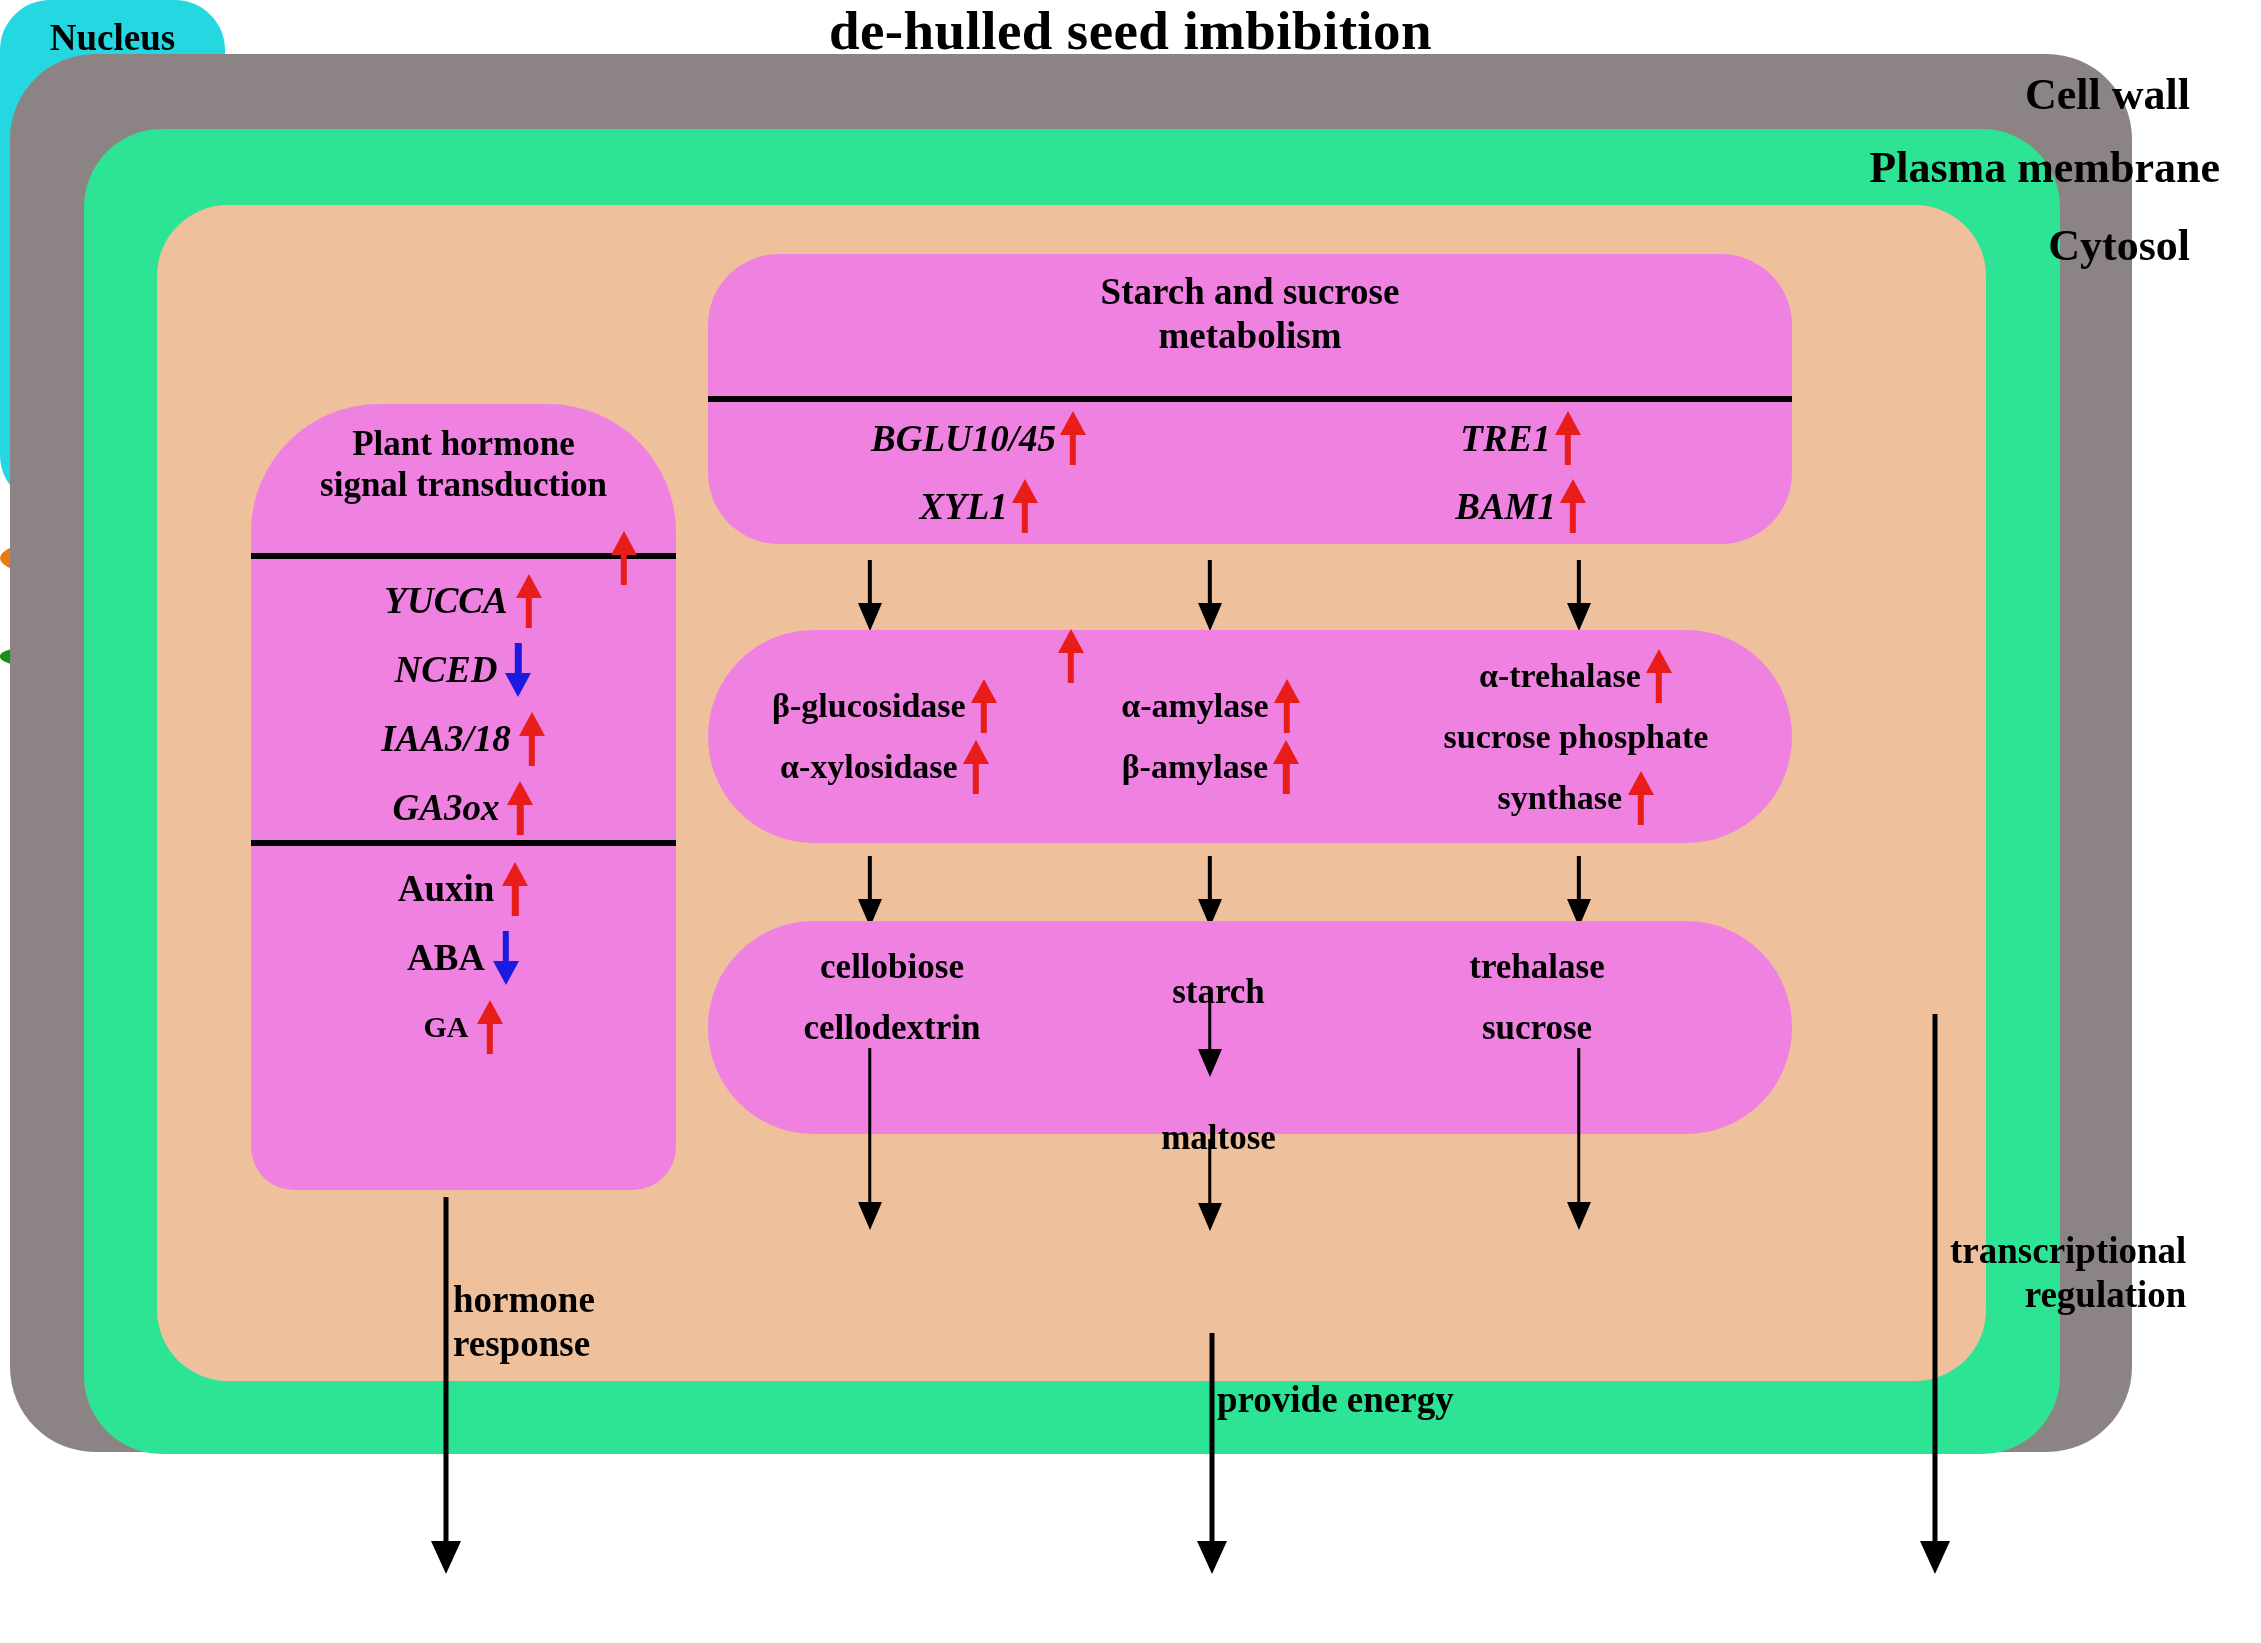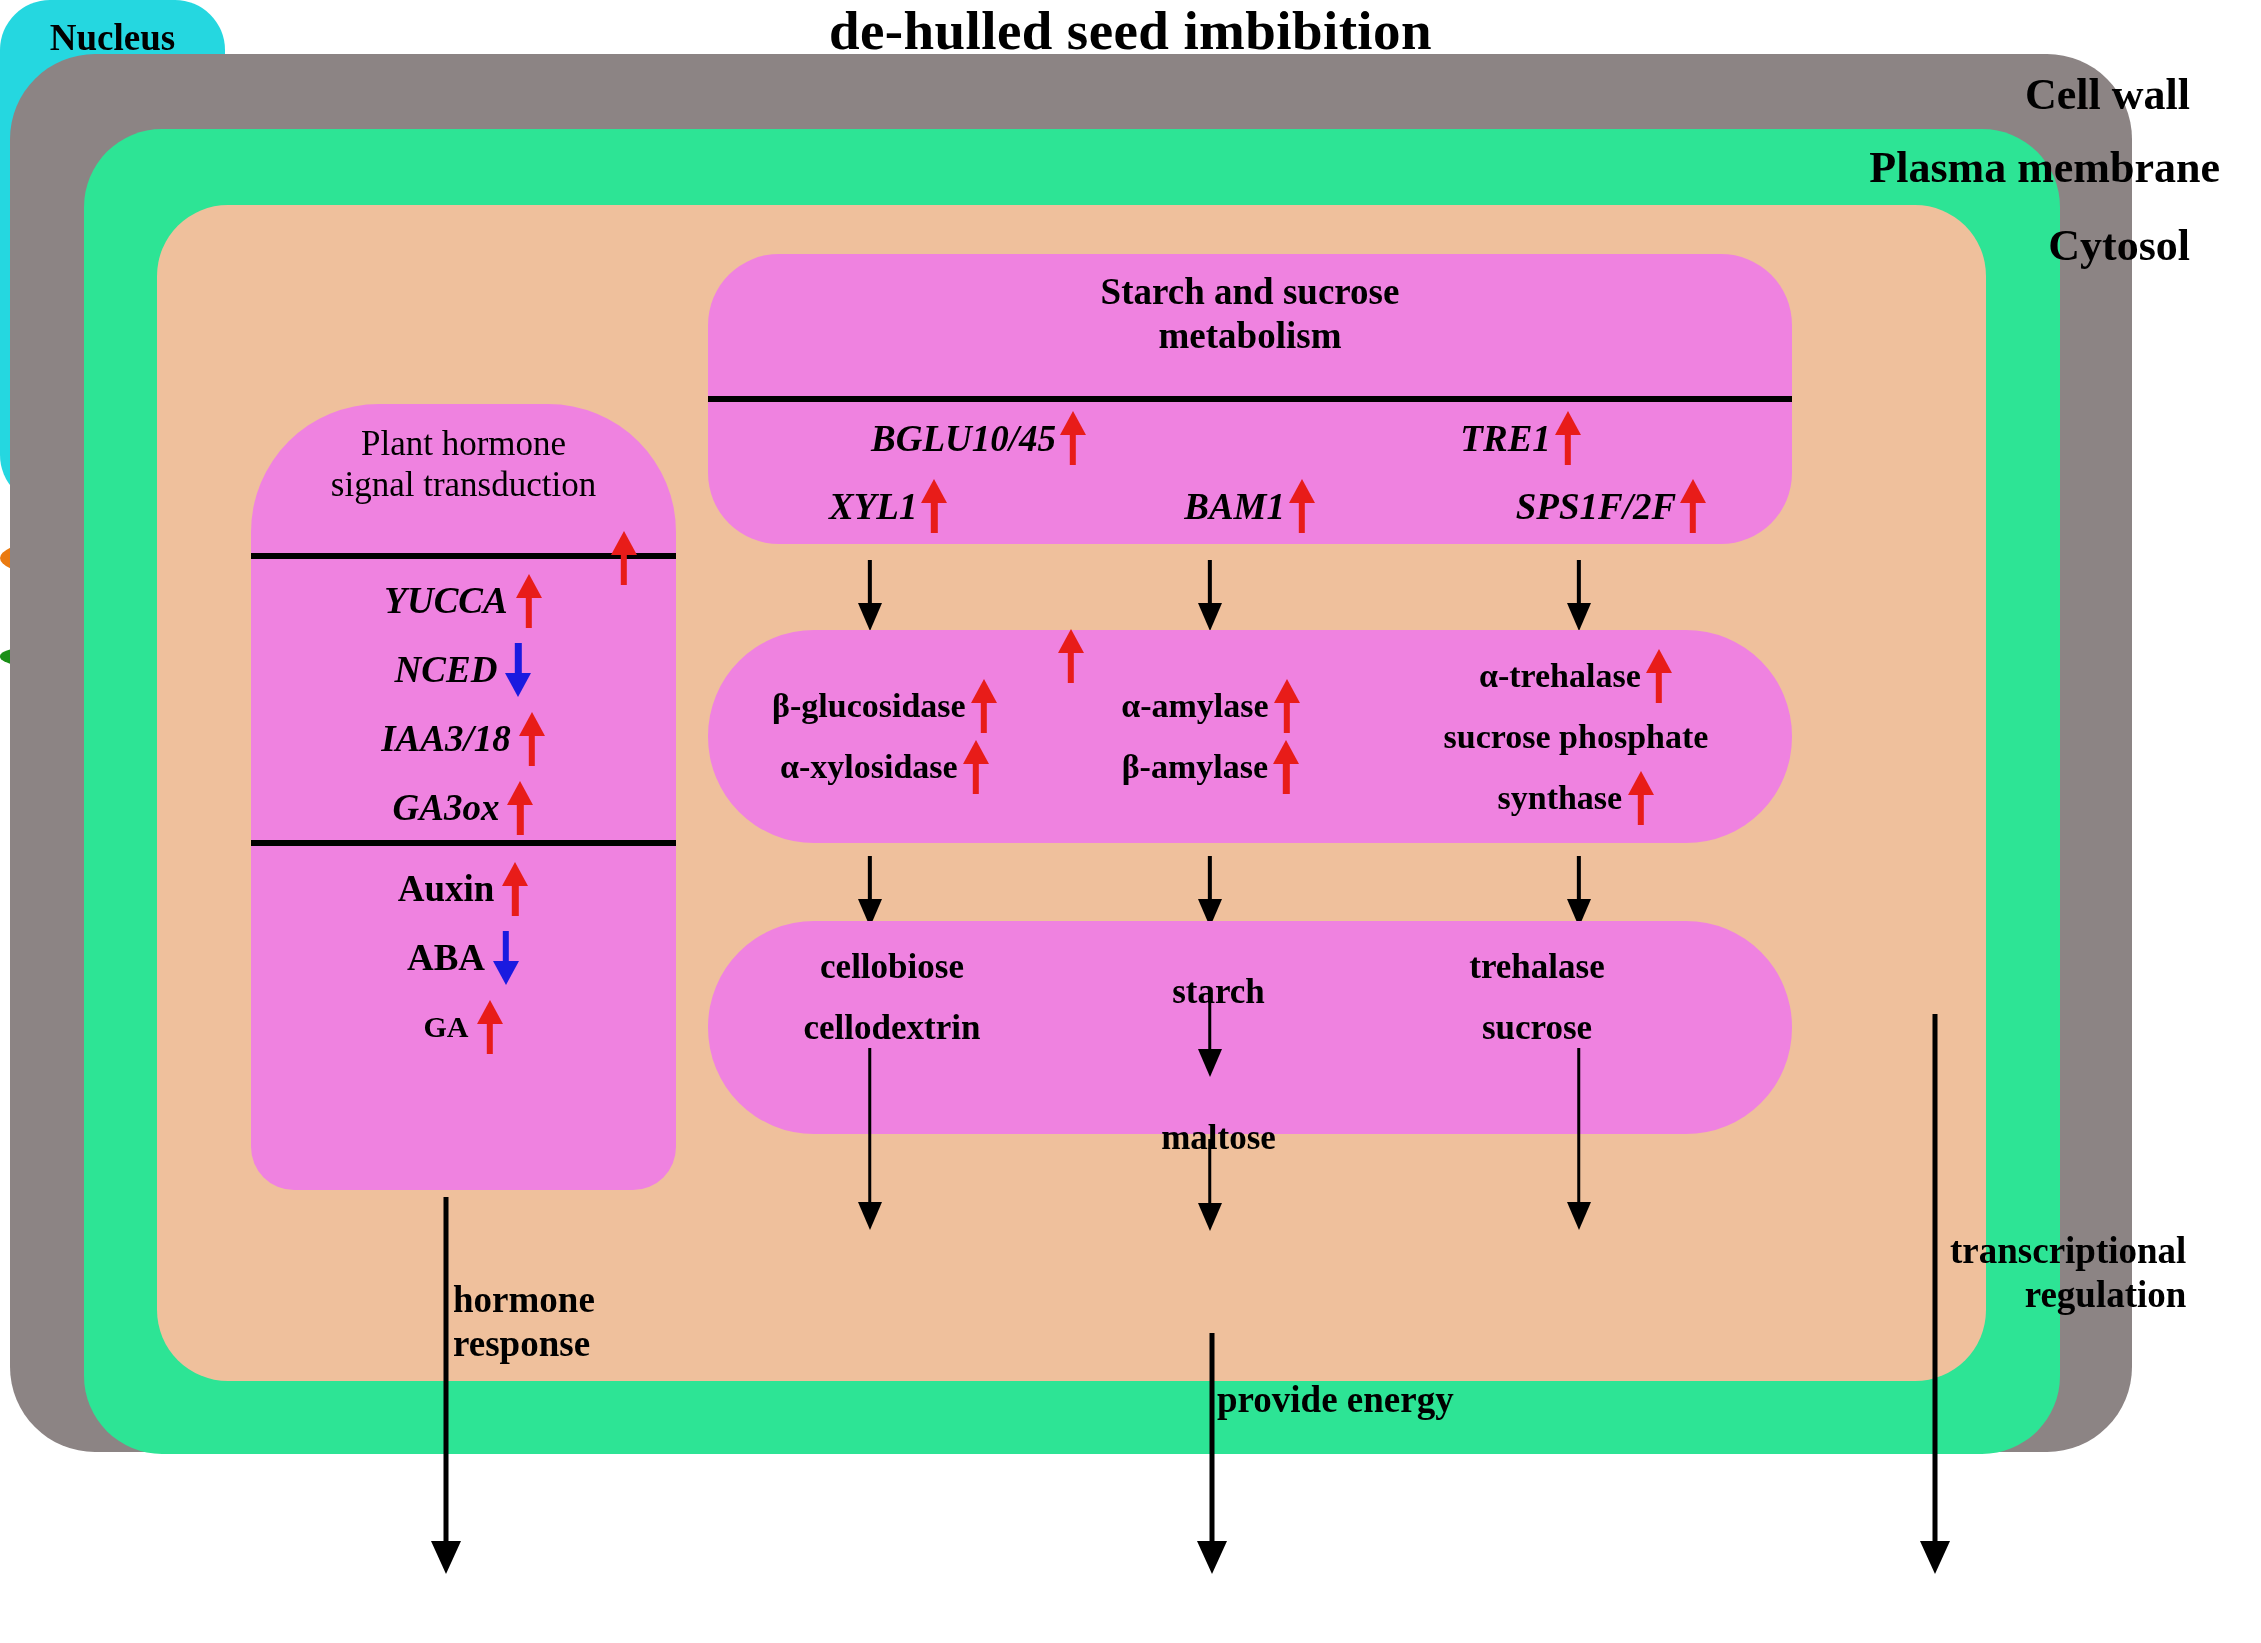--- a/index.html
+++ b/index.html
@@ -19,21 +19,21 @@
 
   
   #page-title{position:absolute;left:0;right:0;top:-1.4px;text-align:center;font-size:55px;font-weight:700;color:#000;letter-spacing:0.4px;}
 
   
   .pink{background:#ef82e0;}
   .box{position:absolute;color:#000;}
 
   
   #hormone-panel{left:251px;top:404px;width:425px;height:786px;border-radius:128px 128px 43px 43px;}
-  #hormone-panel .hdr{padding-top:20px;text-align:center;font-size:35px;font-weight:400;line-height:1.16;}
+  #hormone-panel .hdr{padding-top:20px;text-align:center;font-size:35px;font-weight:700;line-height:1.16;}
   .rule{height:6.4px;background:#000;width:100%;}
   #hormone-rule1{position:absolute;left:0;top:149px;}
   #hormone-rule2{position:absolute;left:0;top:436px;}
   .horm-row{display:flex;align-items:center;justify-content:center;gap:7px;height:69px;}
   .horm-row .nm{font-size:37px;font-style:italic;font-weight:700;}
   .horm-row.plain .nm{font-style:normal;}
   .horm-row.big .nm{font-size:30px;}
   #hormone-genes{position:absolute;left:0;top:162px;width:100%;}
   #hormone-levels{position:absolute;left:0;top:450px;width:100%;}
 
@@ -214,27 +214,20 @@
               <i class="tip"></i>
             </span>
         </span>
         <span class="gene-cell">
           <span class="nm">BAM1</span>
           <span class="ind up" style="--c:#e81c19">
               <i class="stem"></i>
               <i class="tip"></i>
             </span>
         </span>
-        <span class="gene-cell">
-          <span class="nm">SPS1F/2F</span>
-          <span class="ind up" style="--c:#e81c19">
-              <i class="stem"></i>
-              <i class="tip"></i>
-            </span>
-        </span>
       </div>
     </div>
   </div>
 
   <div class="arrow black thin" style="left:857px;top:560px;width:25.5px;height:71px;">
     <span class="shaft" style="top:0;width:4.3px;height:47px;"></span>
       <span class="head" style="top:43px;"></span>
   </div>
   <div class="arrow black thin" style="left:1197px;top:560px;width:25.5px;height:71px;">
     <span class="shaft" style="top:0;width:4.3px;height:47px;"></span>

